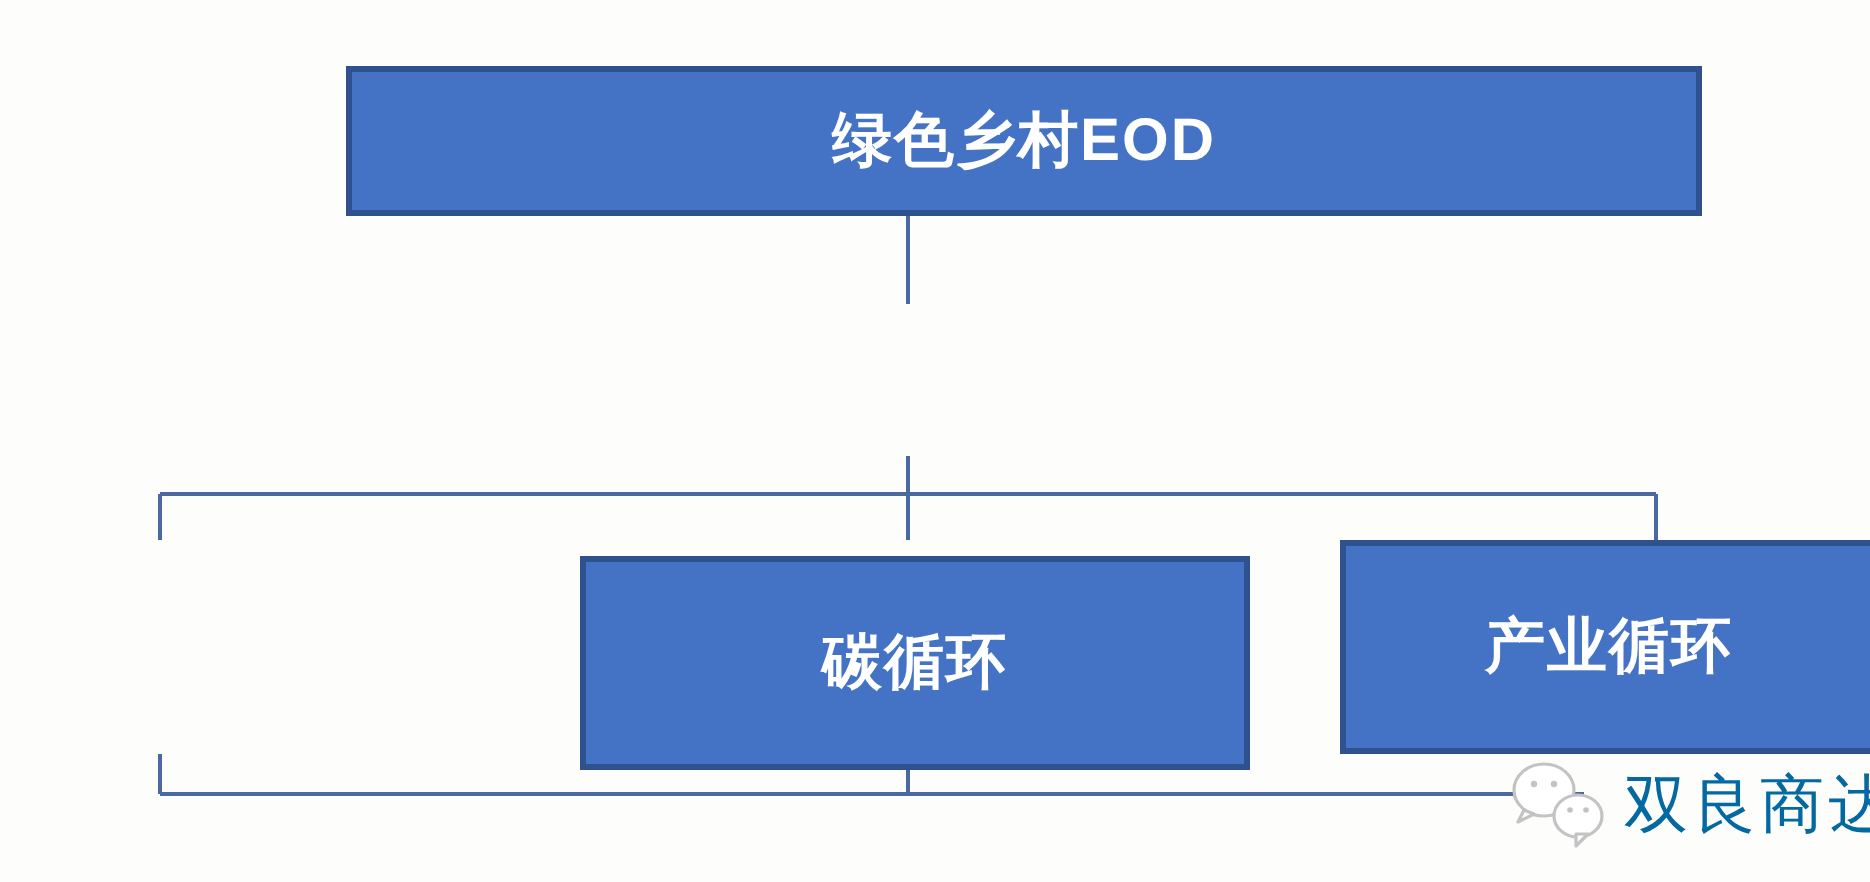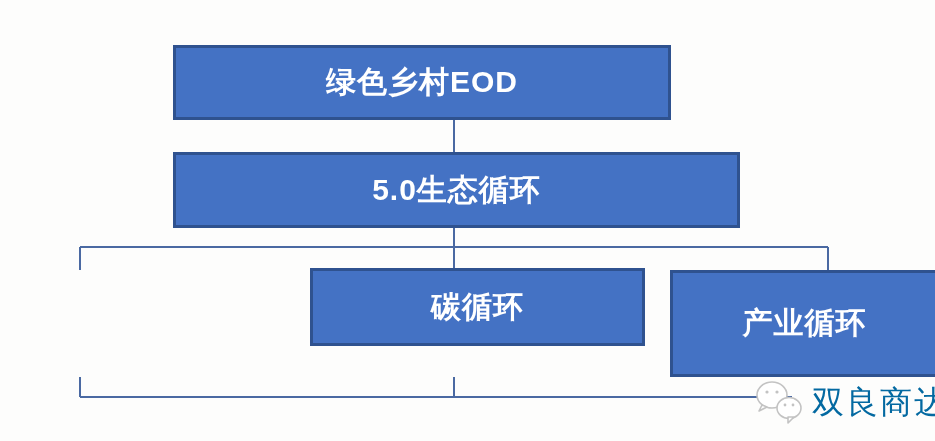--- a/index.html
+++ b/index.html
@@ -30,24 +30,24 @@
     box-sizing: border-box;
     display: flex;
     align-items: center;
     justify-content: center;
     color: #ffffff;
     font-weight: bold;
     font-size: 30px;
     letter-spacing: 1px;
     text-align: center;
   }
-  .node-root   { left: 173px; top: 33px;  width: 498px; height: 75px; margin-top: 12px; }
+  .node-root   { left: 173px; top: 33px;  width: 678px; height: 75px; }
   .node-level2 { left: 173px; top: 152px; width: 567px; height: 76px; }
   .node-water  { left: 10px;  top: 270px; width: 230px; height: 107px; }
-  .node-carbon { left: 290px; top: 268px; width: 335px; height: 78px; margin-left: 20px; }
+  .node-carbon { left: 290px; top: 278px; width: 335px; height: 107px; }
   .node-industry { left: 670px; top: 270px; width: 269px; height: 107px; }
   .watermark {
     position: absolute;
     left: 748px;
     top: 379px;
     display: flex;
     align-items: center;
     gap: 2px;
   }
   .watermark-text {
@@ -77,23 +77,20 @@
       <path d="M80 377 L80 397"></path>
       <path d="M454 377 L454 397"></path>
       <path d="M80 397 L792 397"></path>
     </g>
   </svg>
 
   <div class="node node-root">
     <span>绿色乡村EOD</span>
   </div>
 
-  <div class="node node-level2">
-    <span>5.0生态循环</span>
-  </div>
 
 
   <div class="node node-carbon">
     <span>碳循环</span>
   </div>
 
   <div class="node node-industry">
     <span>产业循环</span>
   </div>
 

